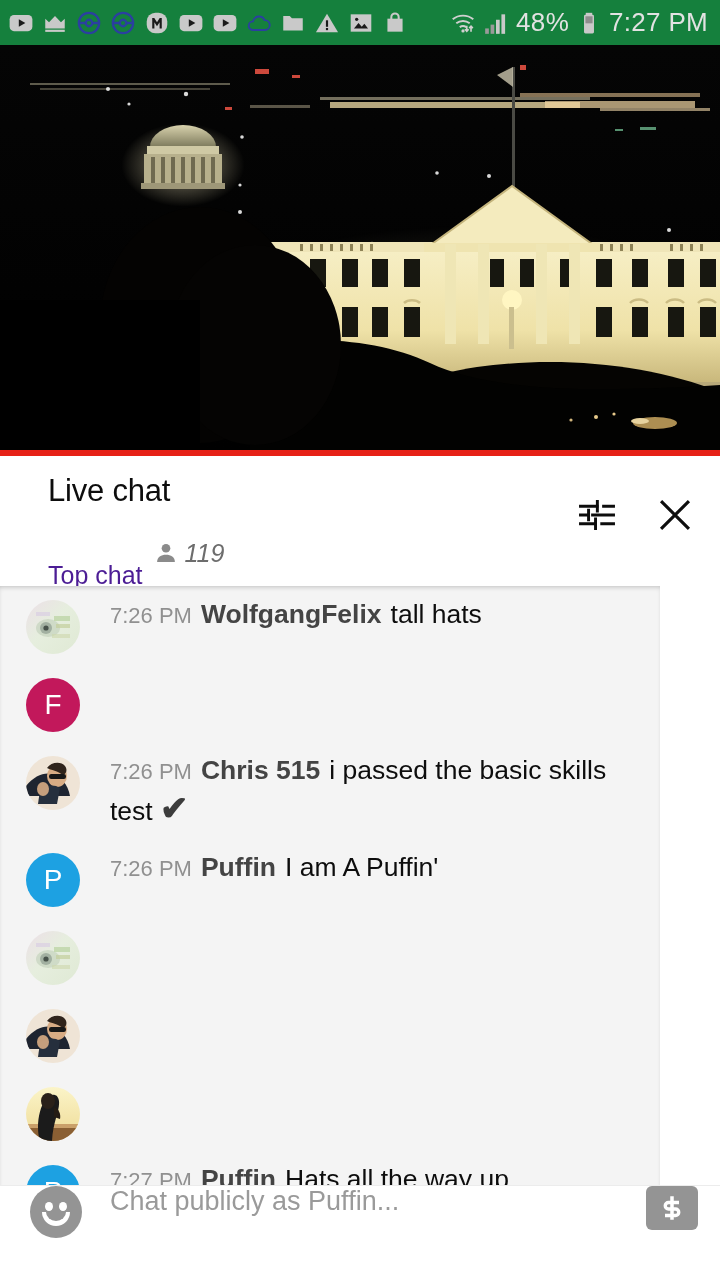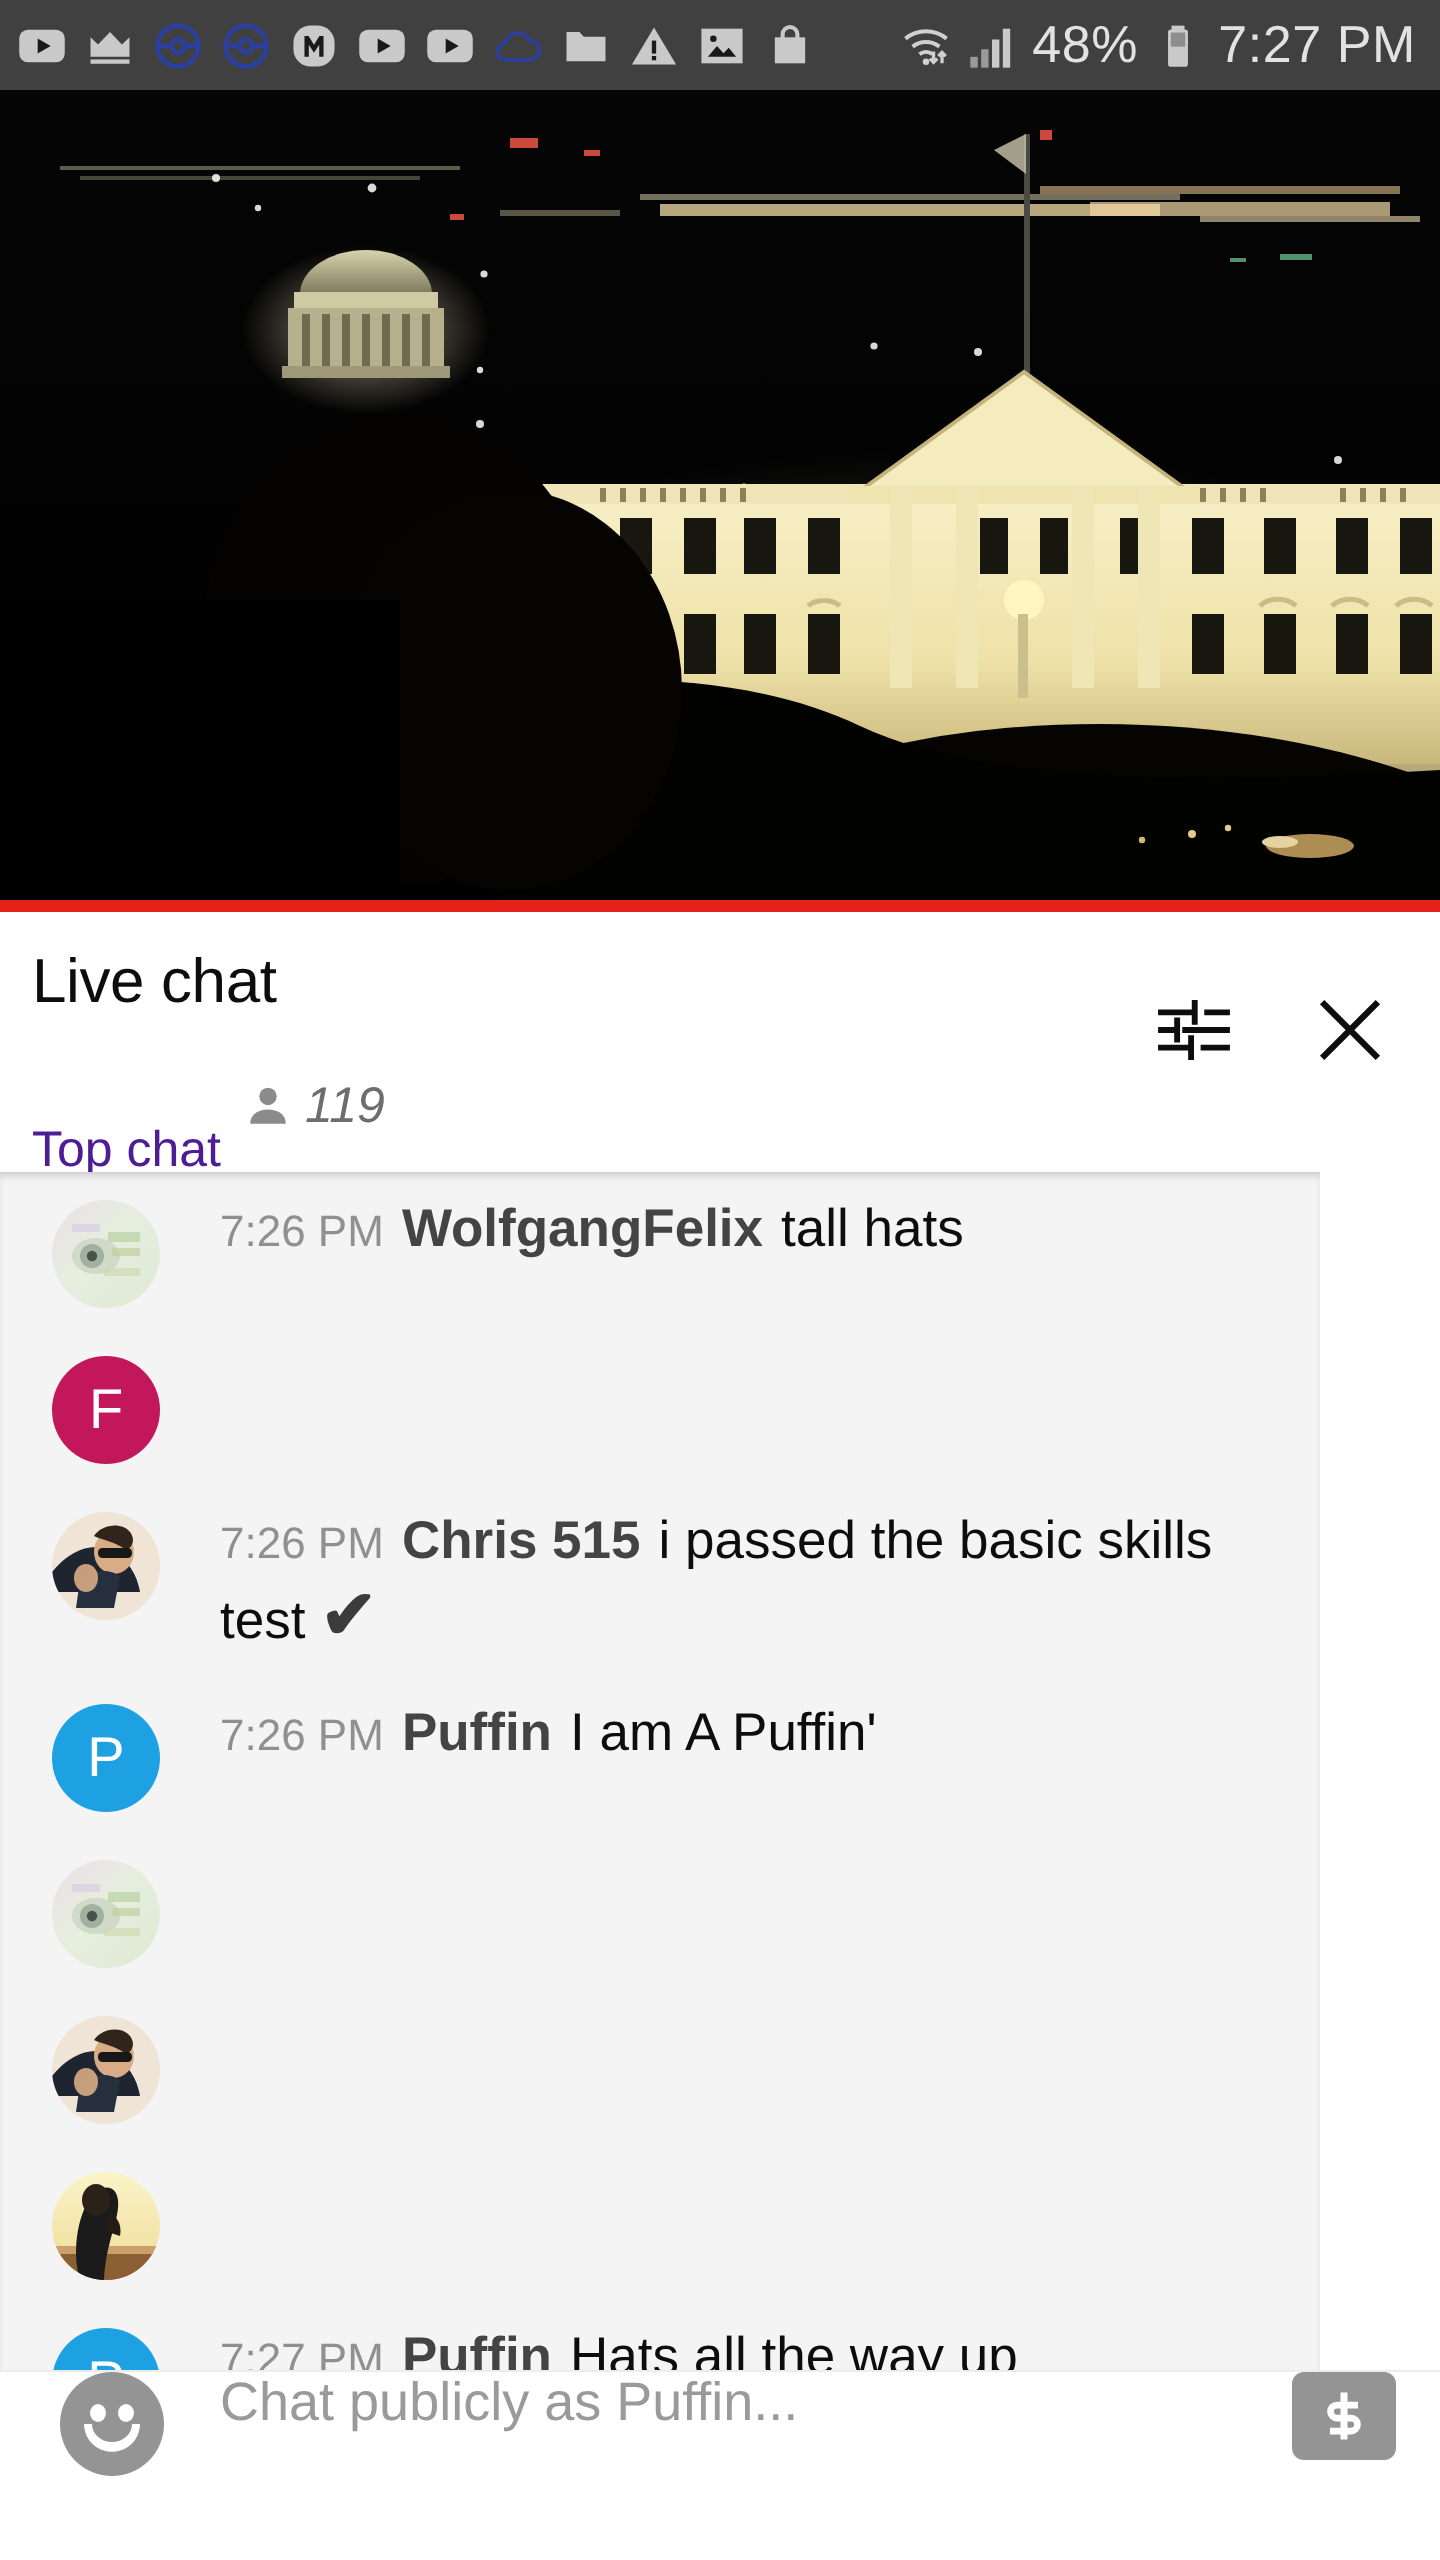--- a/index.html
+++ b/index.html
@@ -8,21 +8,21 @@
     font-family: "Liberation Sans", sans-serif;
     background: #ffffff;
     overflow: hidden;
   }
   #app { position: relative; width: 720px; height: 1280px; }
 
   
   .statusbar {
     position: absolute; top: 0; left: 0;
     width: 720px; height: 45px;
-    background: #404040;
+    background: #15803d;
     display: flex; align-items: center;
     padding: 0 12px 0 8px;
     color: #cfcfcf;
   }
   .sb-left { display: flex; align-items: center; gap: 8px; flex: 1; }
   .sb-right { display: flex; align-items: center; gap: 7px; }
   .sb-ico { width: 26px; height: 26px; display: block; }
   .sb-text {
     font-size: 26px; color: #e2e2e2; letter-spacing: .3px;
     font-family: "Liberation Sans", sans-serif;
@@ -41,21 +41,21 @@
     width: 720px; height: 6px; background: #b00d0d;
   }
   .progress-fill { height: 6px; background: #e62117; width: 100%; }
 
   
   .chat-header {
     position: absolute; top: 456px; left: 0;
     width: 720px; height: 110px;
     background: #ffffff;
     display: flex; align-items: flex-start;
-    padding: 16px 22px 0 16px;
+    padding: 16px 22px 0 48px;
   }
   .ch-titles { flex: 1; }
   .ch-title {
     font-size: 31px; color: #0d0d0d; font-weight: 400;
     line-height: 38px; letter-spacing: -.2px;
   }
   .ch-sub { display: flex; align-items: center; margin-top: 6px; gap: 10px; }
   .ch-subtext { font-size: 25px; color: #4c1d95; line-height: 30px; margin-top: 44px; }
   .ch-viewers { display: flex; align-items: center; gap: 6px; }
   .ch-count { font-size: 25px; color: #6d6d6d; font-style: italic; }

